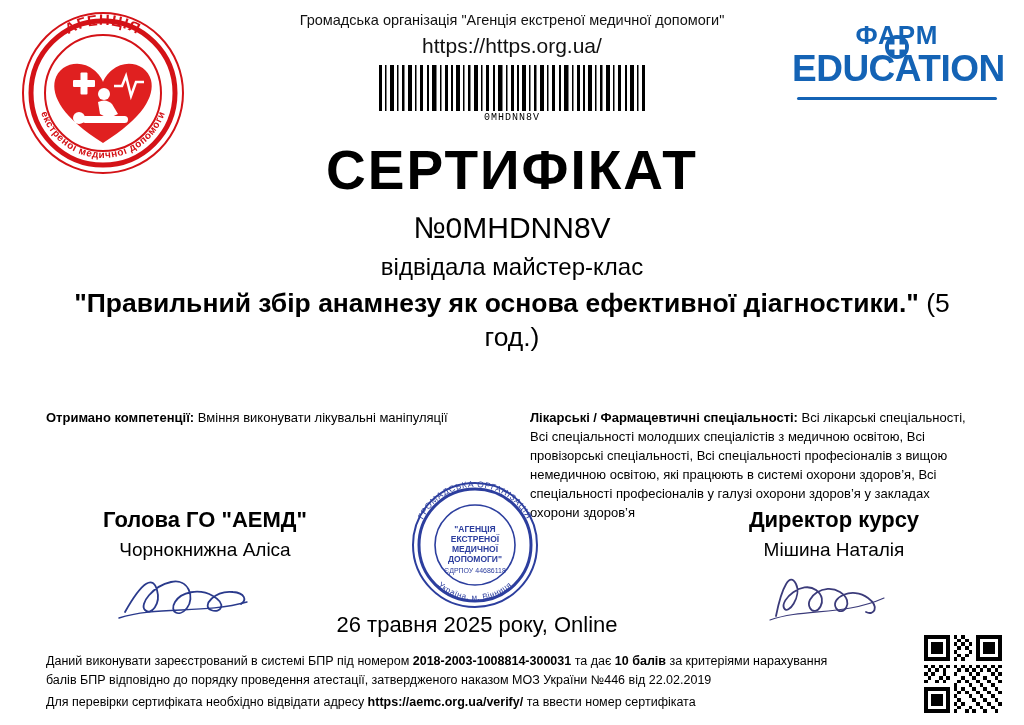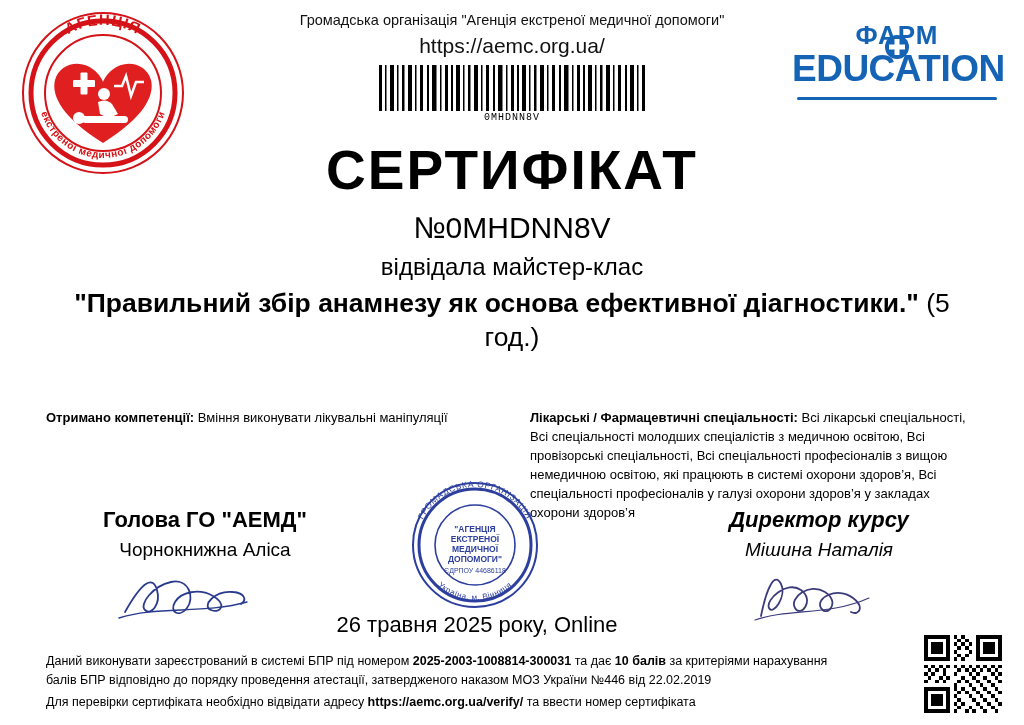--- a/index.html
+++ b/index.html
@@ -175,25 +175,24 @@
   
   .sign-left {
     position: absolute;
     left: 60px;
     top: 505px;
     width: 290px;
     text-align: center;
   }
   .sign-right {
     position: absolute;
-    right: 60px;
+    right: 45px;
     top: 505px;
     width: 290px;
     text-align: center;
-    font-style: italic;
   }
   .sign-role {
     font-size: 22px;
     font-weight: bold;
     line-height: 30px;
   }
   .sign-name {
     font-size: 19px;
     line-height: 28px;
     margin-top: 1px;
@@ -277,21 +276,21 @@
         <textPath href="#arcTop" startOffset="50%" text-anchor="middle">АГЕНЦІЯ</textPath>
       </text>
       <text font-family="Liberation Sans, sans-serif" font-size="10" font-weight="bold" fill="#d41217" letter-spacing="0.6">
         <textPath href="#arcBottom" startOffset="50%" text-anchor="middle">екстреної медичної допомоги</textPath>
       </text>
     </svg>
   </div>
 
   <div class="header-center">
     <div class="org-line">Громадська організація "Агенція екстреної медичної допомоги"</div>
-    <div class="org-url">https://aemc.org.ua/</div>
+    <div class="org-url">https://https.org.ua/</div>
     <div class="barcode-wrap">
       <svg class="barcode" viewBox="0 0 270 46" preserveAspectRatio="none" aria-hidden="true">
         <rect x="0" y="0" width="270" height="46" fill="#ffffff"></rect>
         <g fill="#000000">
           <rect x="2" y="0" width="3" height="46"></rect>
             <rect x="8" y="0" width="1.5" height="46"></rect>
           <rect x="13" y="0" width="4" height="46"></rect>
             <rect x="20" y="0" width="1.5" height="46"></rect>
           <rect x="25" y="0" width="2.5" height="46"></rect>
             <rect x="31" y="0" width="4" height="46"></rect>
@@ -413,21 +412,21 @@
         <text x="75" y="92">ДОПОМОГИ"</text>
       </g>
       <text x="75" y="103" font-family="Liberation Sans, sans-serif" font-size="7" fill="#2c3e9e" text-anchor="middle">ЄДРПОУ 44686118</text>
     </svg>
   </div>
 
   <div class="date-line">26 травня 2025 року, Online</div>
 
   <div class="footer">
     <div>
-      <span>Даний виконувати зареєстрований в системі БПР під номером </span><b>2025-2003-1008814-300031</b><span> та дає </span><b>10 балів</b><span> за критеріями нарахування</span>
+      <span>Даний виконувати зареєстрований в системі БПР під номером </span><b>2018-2003-1008814-300031</b><span> та дає </span><b>10 балів</b><span> за критеріями нарахування</span>
     </div>
     <div>балів БПР відповідно до порядку проведення атестації, затвердженого наказом МОЗ України №446 від 22.02.2019</div>
     <div class="footer-verify">
       <span>Для перевірки сертифіката необхідно відвідати адресу </span><b>https://aemc.org.ua/verify/</b><span> та ввести номер сертифіката</span>
     </div>
   </div>
 
   <div class="qr">
     <svg viewBox="0 0 21 21" width="78" height="78" shape-rendering="crispEdges" aria-hidden="true">
       <rect width="21" height="21" fill="#ffffff"></rect>

